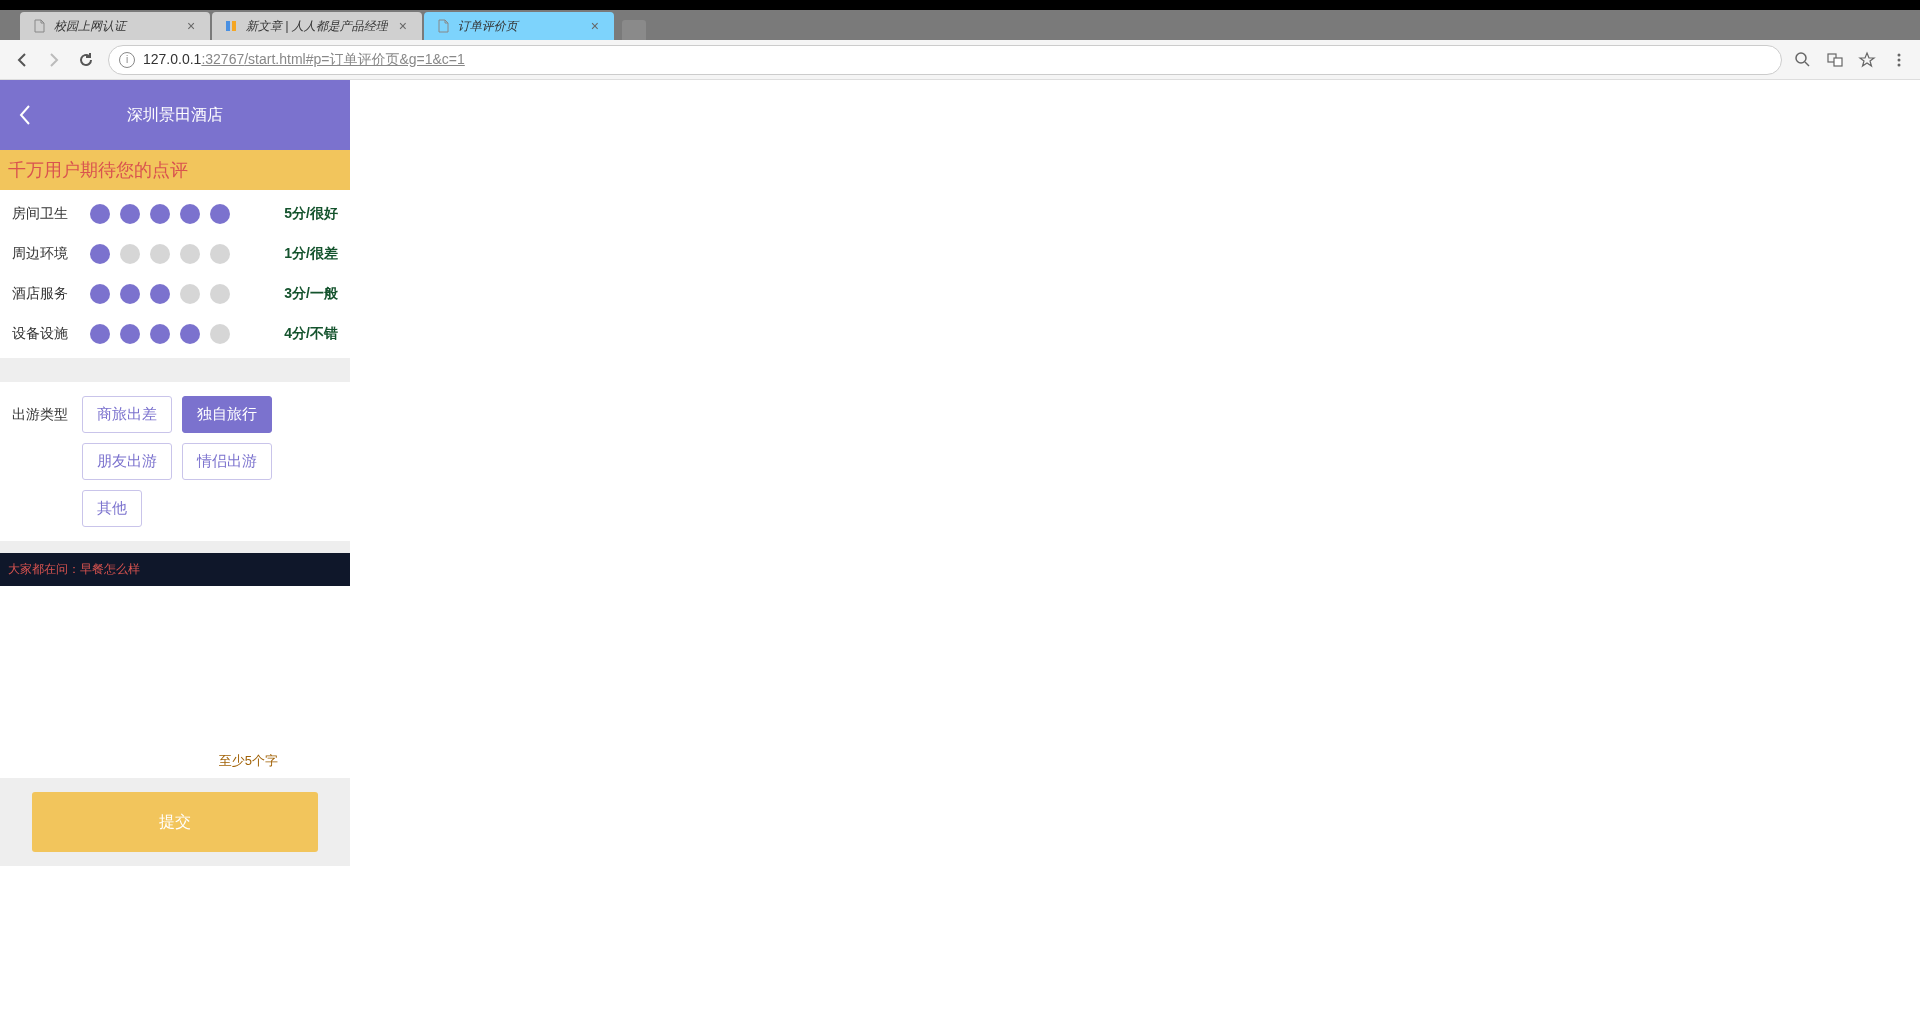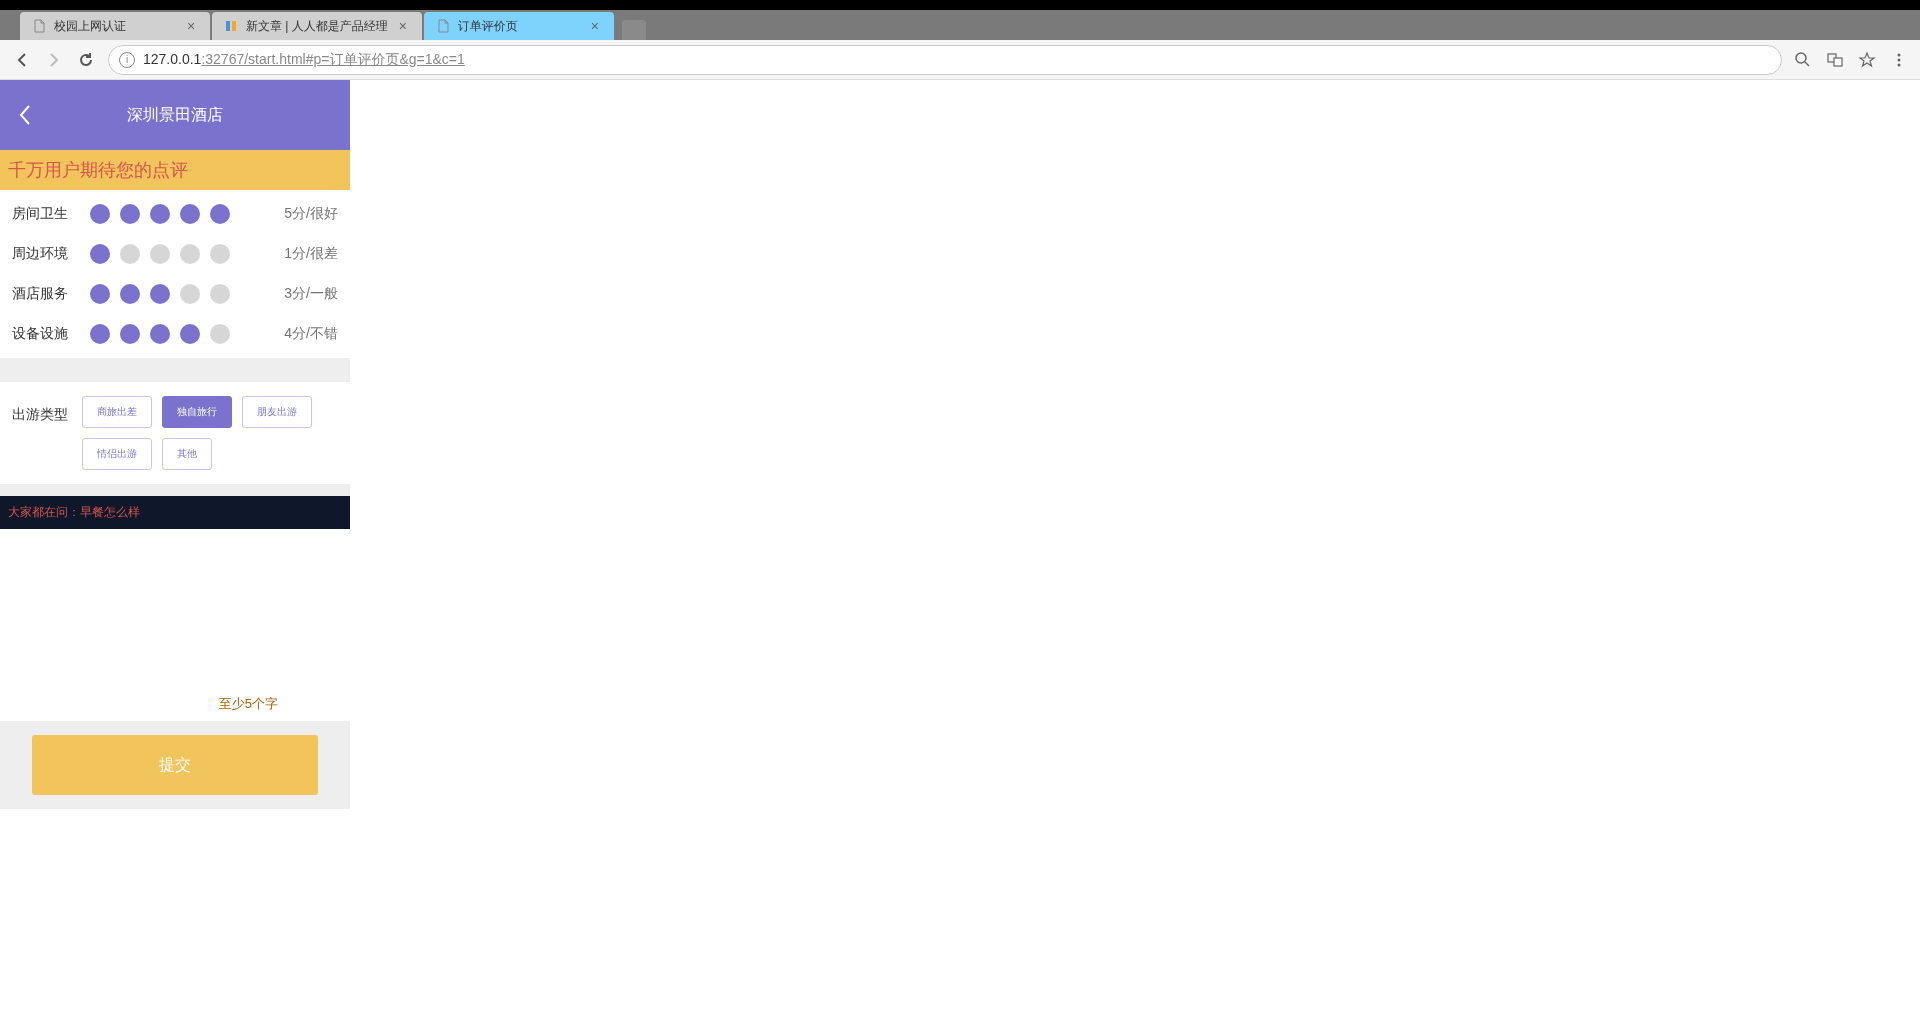--- a/index.html
+++ b/index.html
@@ -5,21 +5,21 @@
     * { margin: 0; padding: 0; box-sizing: border-box; }
     body { font-family: Arial, "Microsoft YaHei", sans-serif; background: #fff; }
     
     
     .browser-top { background: #000; height: 10px; }
     .tab-bar { background: #7a7a7a; height: 30px; display: flex; align-items: flex-end; padding-left: 20px; }
     .tab { height: 28px; padding: 0 12px; display: flex; align-items: center; gap: 8px; border-radius: 4px 4px 0 0; font-size: 12px; color: #333; position: relative; min-width: 190px; max-width: 220px; }
     .tab.inactive { background: #d0d0d0; margin-right: 2px; }
     .tab.active { background: #7dd3fc; }
     .tab .favicon { width: 14px; height: 14px; display: flex; align-items: center; justify-content: center; font-size: 12px; }
-    .tab .tab-title { flex: 1; white-space: nowrap; overflow: hidden; text-overflow: ellipsis; }
+    .tab .tab-title { flex: 1; white-space: nowrap; overflow: hidden; text-overflow: ellipsis; font-style: italic; }
     .tab .tab-close { width: 14px; height: 14px; display: flex; align-items: center; justify-content: center; color: #666; cursor: pointer; font-size: 14px; }
     .new-tab-btn { width: 24px; height: 20px; background: #8a8a8a; margin-left: 8px; border-radius: 3px 3px 0 0; }
     
     .toolbar { background: #f5f5f5; height: 40px; display: flex; align-items: center; padding: 0 12px; gap: 12px; border-bottom: 1px solid #ddd; }
     .nav-btn { width: 20px; height: 20px; display: flex; align-items: center; justify-content: center; color: #555; cursor: pointer; }
     .nav-btn.disabled { color: #bbb; }
     .url-bar { flex: 1; height: 30px; border: 1px solid #ccc; border-radius: 15px; display: flex; align-items: center; padding: 0 10px; background: #fff; }
     .url-info-icon { width: 16px; height: 16px; border: 1px solid #888; border-radius: 50%; display: flex; align-items: center; justify-content: center; font-size: 10px; color: #888; margin-right: 8px; }
     .url-text { font-size: 14px; color: #333; }
     .url-text .host { color: #333; }
@@ -36,27 +36,27 @@
     .header-title { flex: 1; text-align: center; font-size: 16px; margin-right: 50px; }
     
     .banner { background: #f2c55c; padding: 8px 8px; font-size: 18px; color: #d9534f; }
     
     .rating-section { background: #fff; padding: 4px 0; }
     .rating-row { display: flex; align-items: center; padding: 10px 12px; }
     .rating-label { font-size: 14px; color: #333; width: 70px; }
     .rating-dots { flex: 1; display: flex; gap: 10px; padding-left: 8px; }
     .dot { width: 20px; height: 20px; border-radius: 50%; background: #d6d6d6; cursor: pointer; }
     .dot.filled { background: #7b72ce; }
-    .rating-score { font-size: 14px; color: #737373; min-width: 62px; text-align: right; }
+    .rating-score { font-size: 14px; color: #14532d; min-width: 62px; text-align: right; font-weight: bold; }
     
     .travel-section { background: #fff; margin-top: 24px; padding: 14px 12px; }
     .travel-row { display: flex; align-items: flex-start; }
     .travel-label { font-size: 14px; color: #333; width: 70px; padding-top: 10px; }
     .travel-tags { flex: 1; display: flex; flex-wrap: wrap; gap: 10px; }
-    .tag { padding: 8px 14px; border: 1px solid #c9c4ea; border-radius: 3px; font-size: 10px; color: #7b72ce; cursor: pointer; }
+    .tag { padding: 8px 14px; border: 1px solid #c9c4ea; border-radius: 3px; font-size: 15px; color: #7b72ce; cursor: pointer; }
     .tag.selected { background: #7b72ce; color: #fff; border-color: #7b72ce; }
     
     .question-banner { background: #0f172a; padding: 8px 8px; font-size: 12px; color: #d9534f; margin-top: 12px; }
     
     .textarea-section { background: #fff; padding: 8px 12px 4px; }
     .text-area { width: 100%; min-height: 150px; border: none; resize: none; font-size: 14px; outline: none; }
     .char-hint { text-align: right; font-size: 13px; color: #a16207; padding: 4px 60px 4px 0; }
     
     .submit-section { padding: 14px 32px; }
     .submit-btn { width: 100%; height: 60px; background: #f2c55c; color: #fff; border: none; border-radius: 3px; font-size: 16px; cursor: pointer; }

